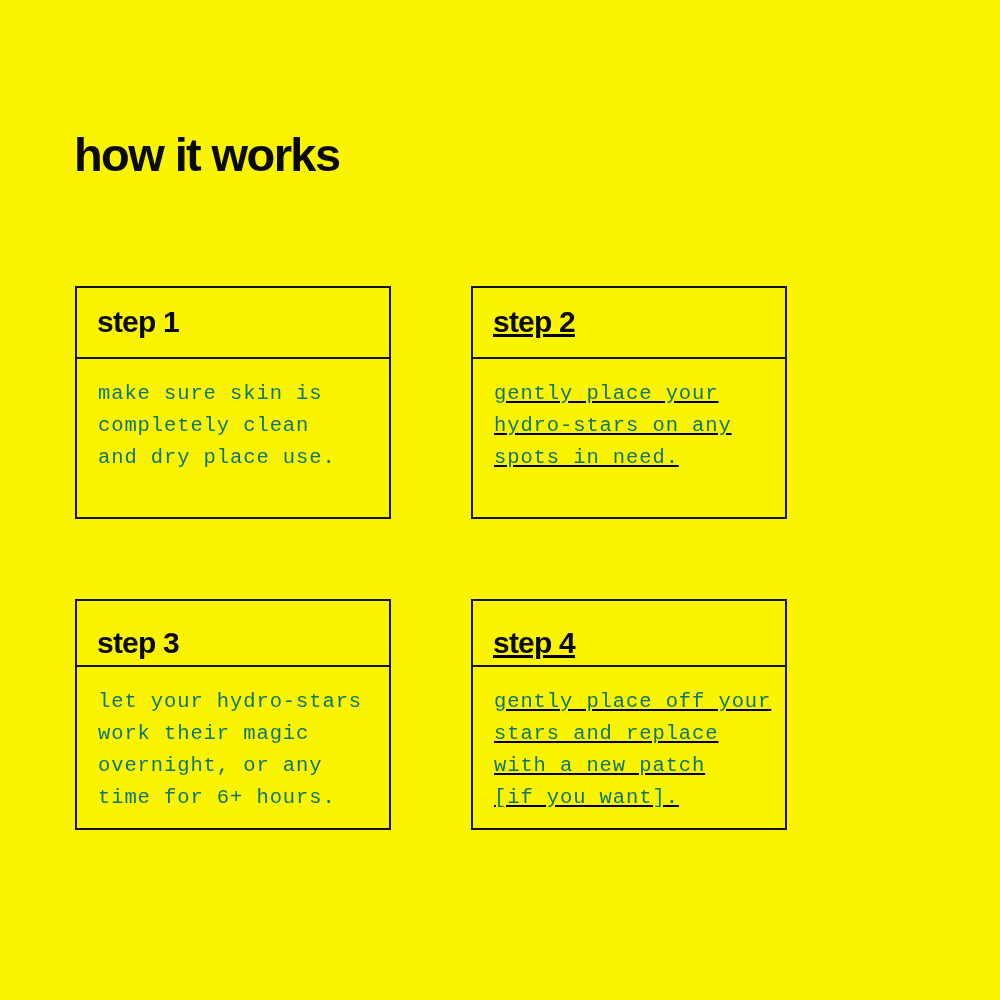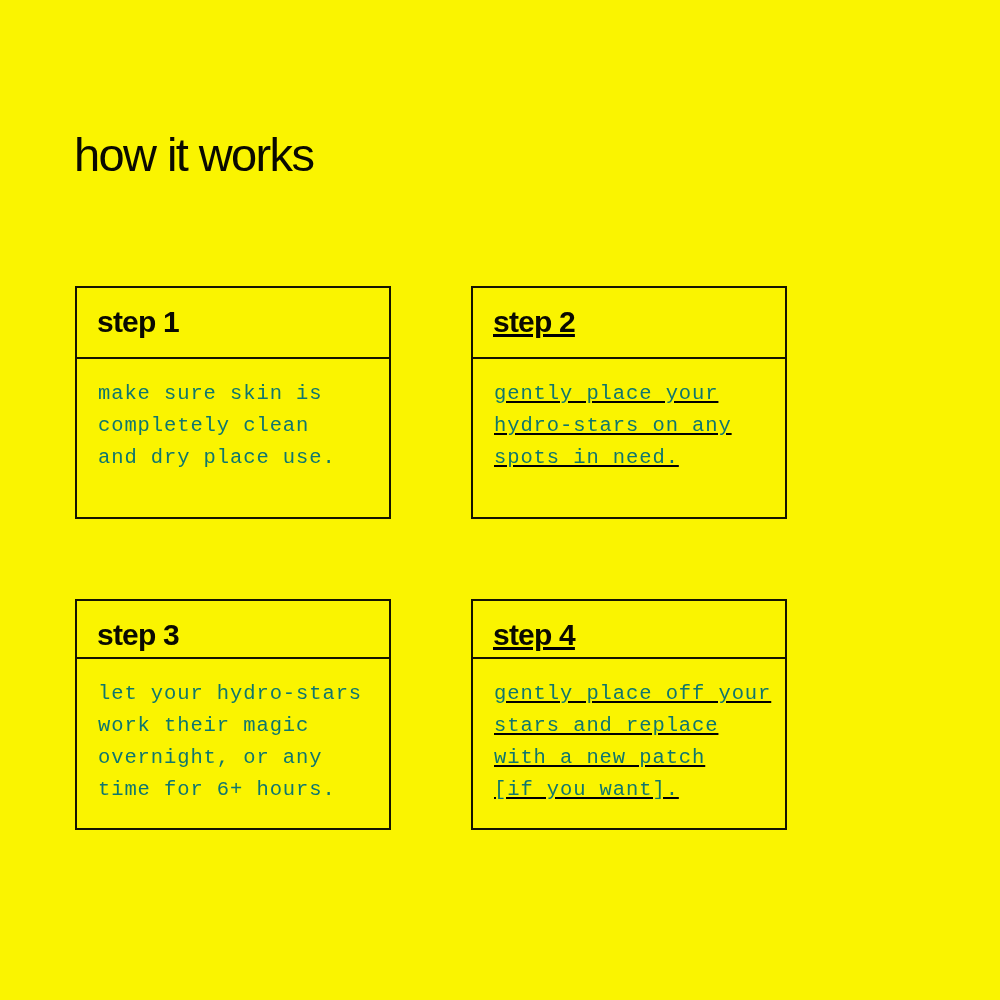--- a/index.html
+++ b/index.html
@@ -18,21 +18,21 @@
     position: absolute;
     inset: 0;
     background: #faf400;
   }
   .page-title {
     position: absolute;
     left: 74px;
     top: 100px;
     font-family: "Liberation Sans", sans-serif;
     font-size: 47px;
-    font-weight: 400;
+    font-weight: 700;
     letter-spacing: -1.6px;
     color: #0a0a00;
     line-height: 1;
     white-space: nowrap;
   }
   .cards {
     position: absolute;
     left: 75px;
     top: 286px;
     width: 712px;
@@ -56,21 +56,21 @@
   .card.col-b { width: 316px; text-decoration: underline; }
   .row-1 .card { height: 233px; }
   .row-2 .card { height: 231px; }
 
   .card-header {
     box-sizing: border-box;
     border-bottom: 2px solid #141400;
     padding: 17px 0 0 20px;
   }
   .row-1 .card-header { height: 71px; }
-  .row-2 .card-header { height: 58px; }
+  .row-2 .card-header { height: 58px; margin-top: 8px; }
 
   .card-header-title {
     font-family: "Liberation Sans", sans-serif;
     font-size: 30px;
     font-weight: 700;
     letter-spacing: -0.8px;
     color: #0a0a00;
     line-height: 1.12;
     white-space: nowrap;
   }

